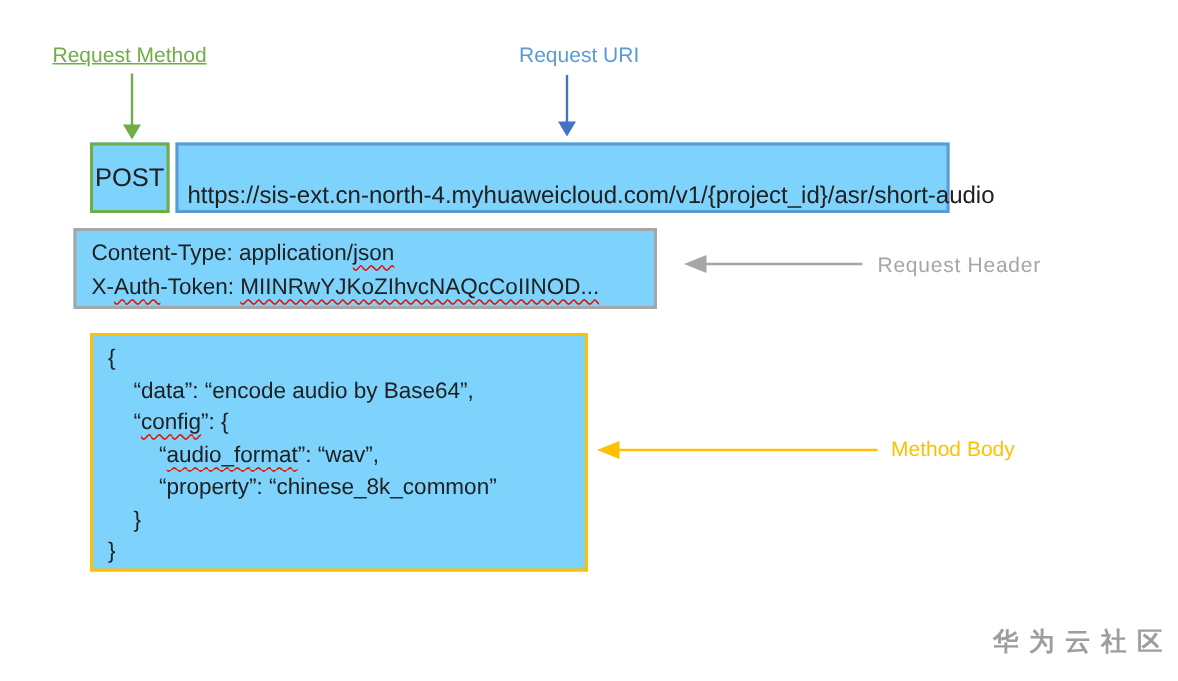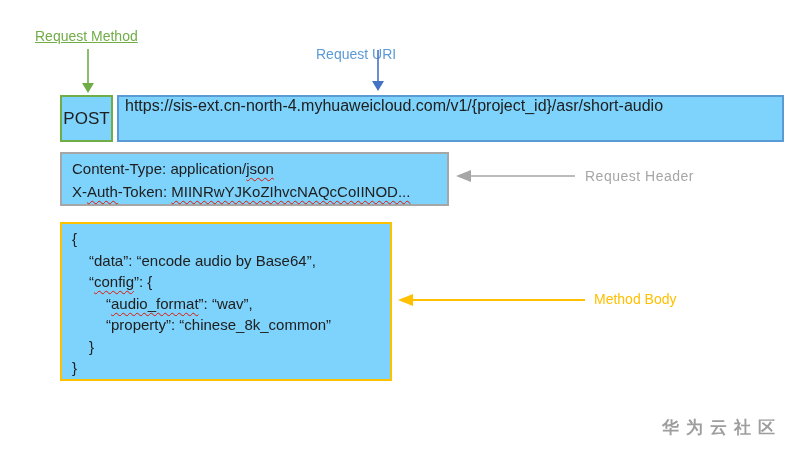--- a/index.html
+++ b/index.html
@@ -27,29 +27,29 @@
     position: absolute;
     background: #7dd3fc;
   }
   .method-box {
     left: 60px; top: 95px; width: 53px; height: 47px;
     border: 2px solid var(--green, #70AD47);
     display: flex; align-items: center; justify-content: center;
     font-size: 17px;
   }
   .uri-box {
-    left: 117px; top: 95px; width: 667px; height: 47px;
+    left: 117px; top: 95px; width: 516px; height: 47px;
     border: 2px solid var(--blue, #5B9BD5);
-    display: flex; align-items: flex-start;
+    display: flex; align-items: flex-end;
     padding-left: 6px;
     font-size: 16px;
     white-space: nowrap;
   }
   .header-box {
-    left: 60px; top: 152px; width: 389px; height: 54px;
+    left: 49px; top: 152px; width: 389px; height: 54px;
     border: 2px solid var(--gray, #A6A6A6);
     padding: 3px 10px;
     font-size: 15px;
     line-height: 23px;
     white-space: nowrap;
   }
   .body-box {
     left: 60px; top: 222px; width: 332px; height: 159px;
     border: 2px solid var(--yellow, #FFC000);
     padding: 4px 10px;
@@ -84,21 +84,21 @@
     font-family: Liberation Sans, sans-serif;
     white-space: nowrap;
   }
 </style>
 </head>
 <body>
 
 <div class="canvas">
 
   <div class="callout green" style="left:35px; top:28px;">Request Method</div>
-  <div class="callout blue" style="left:316px; top:28px;margin-top:18px;">Request URI</div>
+  <div class="callout blue" style="left:346px; top:28px;">Request URI</div>
   <div class="callout gray" style="left:585px; top:168px;">Request Header</div>
   <div class="callout yellow" style="left:594px; top:291px;">Method Body</div>
 
   <svg class="arrows" viewBox="0 0 785 454">
     <g>
       <line x1="88" y1="49" x2="88" y2="84" stroke="#70AD47" stroke-width="1.6"></line>
       <polygon points="82,83 94,83 88,93" fill="#70AD47"></polygon>
     </g>
     <g>
       <line x1="378" y1="50" x2="378" y2="82" stroke="#4472C4" stroke-width="1.6"></line>

